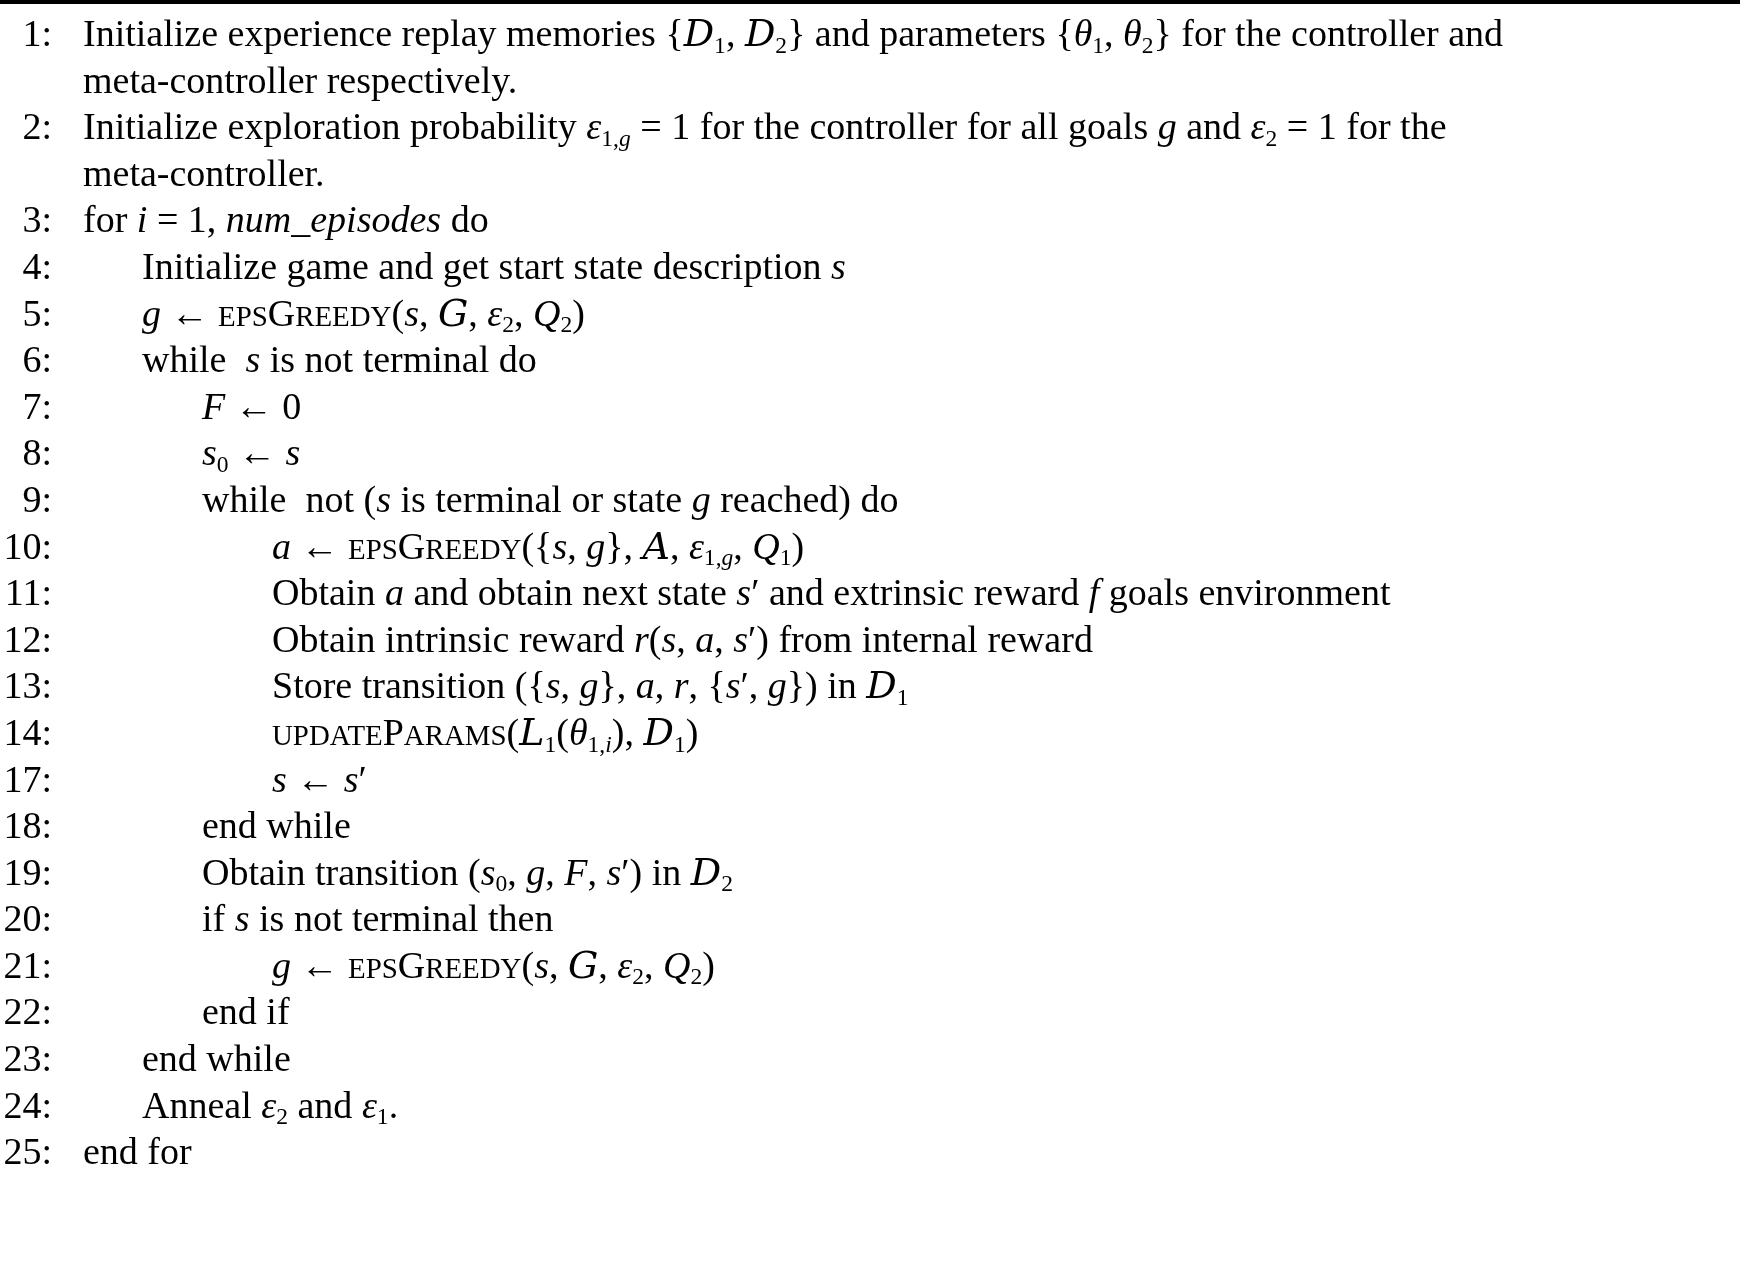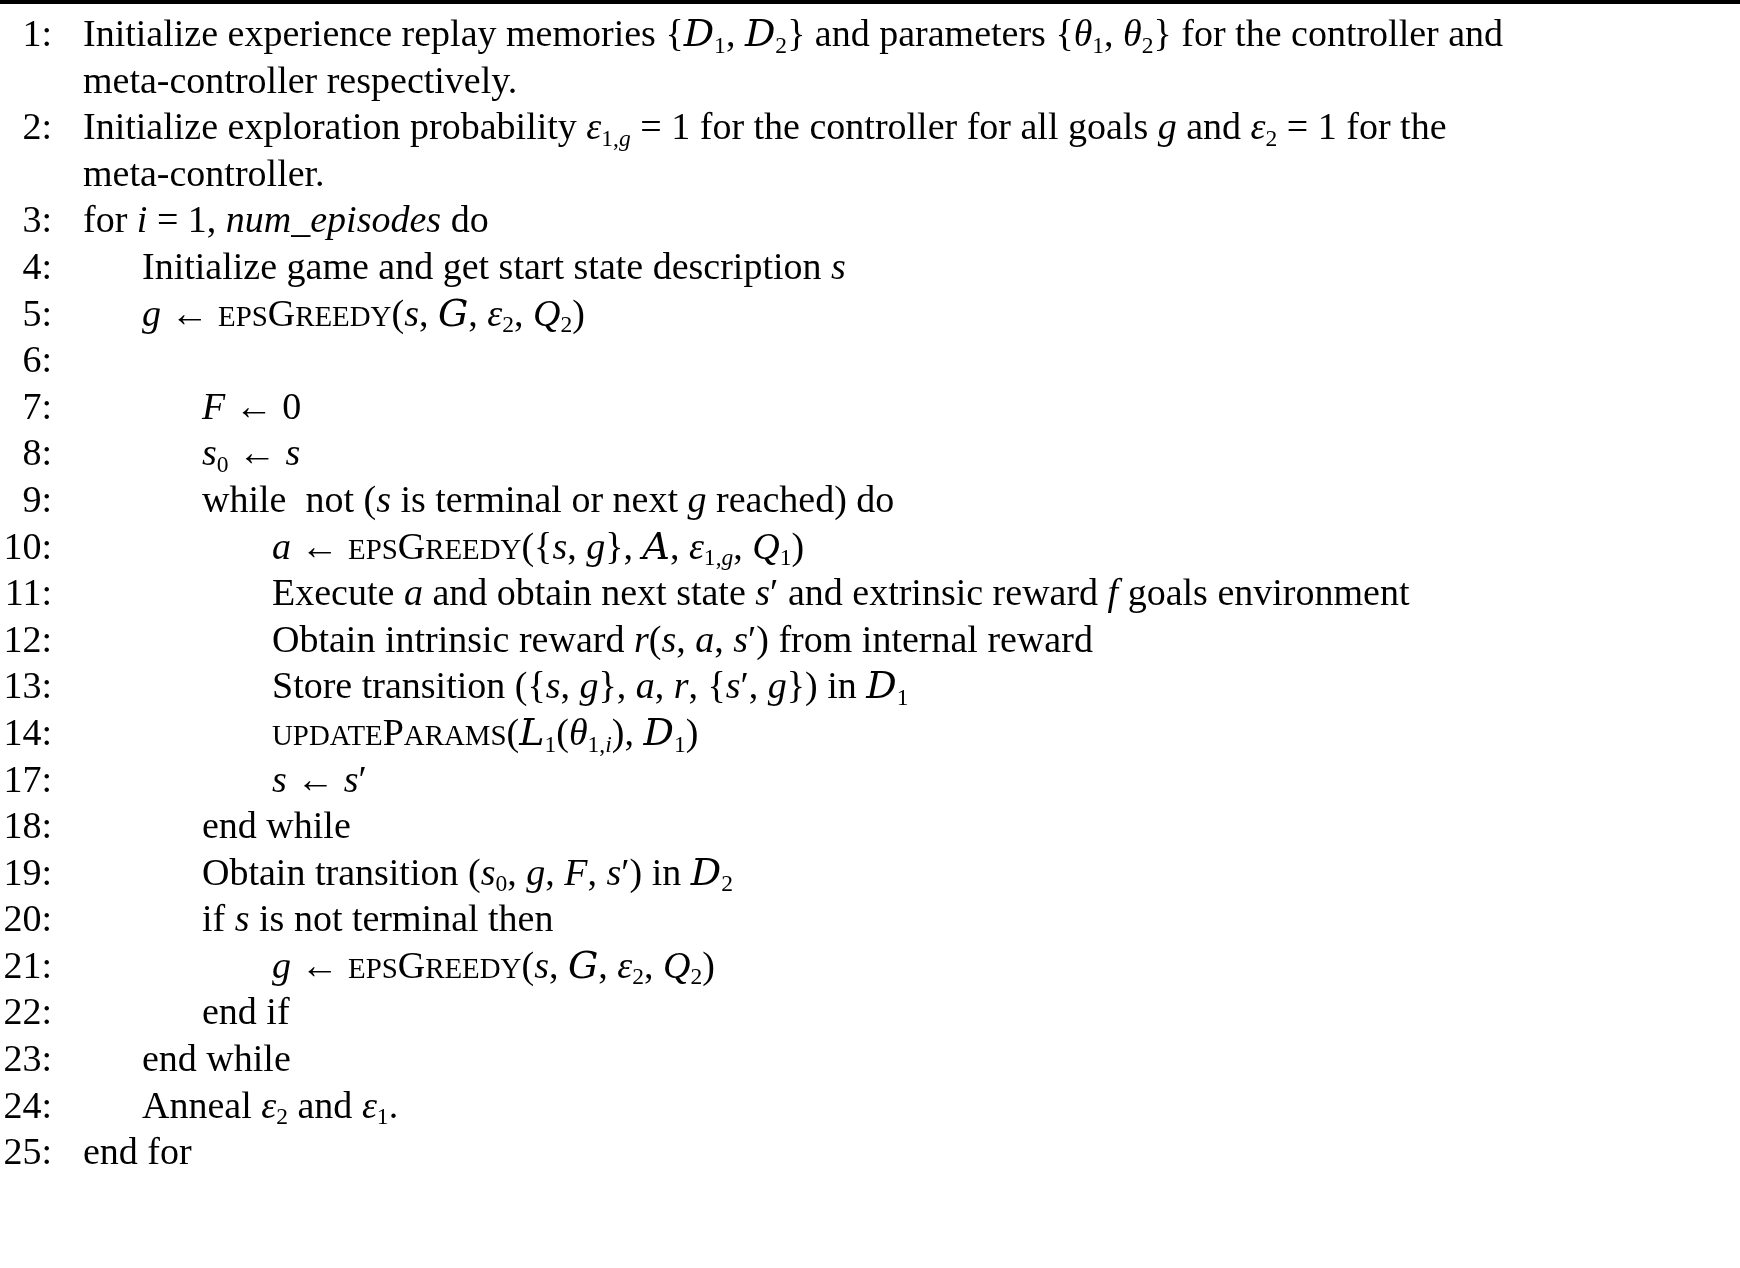--- a/index.html
+++ b/index.html
@@ -55,40 +55,41 @@
       <div class="row">
         <span class="num">4:</span>
         <span class="content ind1"><span class="">Initialize game and get start state description </span><span class="i">s</span></span>
       </div>
       <div class="row">
         <span class="num">5:</span>
         <span class="content ind1"><span class="i">g</span><span class=""> ← </span><span class="sc">EPS</span><span class="">G</span><span class="sc">REEDY</span><span class="">(</span><span class="i">s</span><span class="">, </span><span class="cal">G</span><span class="">, </span><span class="i">ε</span><sub class="sub">2</sub><span class="">, </span><span class="i">Q</span><sub class="sub">2</sub><span class="">)</span></span>
       </div>
       <div class="row">
         <span class="num">6:</span>
+        <span class="content ind1"><span class="b">while </span><span class=""> </span><span class="i">s</span><span class=""> is </span><span class="b">not</span><span class=""> terminal </span><span class="b">do</span></span>
       </div>
       <div class="row">
         <span class="num">7:</span>
         <span class="content ind2"><span class="i">F</span><span class=""> ← 0</span></span>
       </div>
       <div class="row">
         <span class="num">8:</span>
         <span class="content ind2"><span class="i">s</span><sub class="sub">0</sub><span class=""> ← </span><span class="i">s</span></span>
       </div>
       <div class="row">
         <span class="num">9:</span>
-        <span class="content ind2"><span class="b">while </span><span class=""> </span><span class="b">not</span><span class=""> (</span><span class="i">s</span><span class=""> is terminal </span><span class="b">or</span><span class=""> next </span><span class="i">g</span><span class=""> reached) </span><span class="b">do</span></span>
+        <span class="content ind2"><span class="b">while </span><span class=""> </span><span class="b">not</span><span class=""> (</span><span class="i">s</span><span class=""> is terminal </span><span class="b">or</span><span class=""> state </span><span class="i">g</span><span class=""> reached) </span><span class="b">do</span></span>
       </div>
       <div class="row">
         <span class="num">10:</span>
         <span class="content ind3"><span class="i">a</span><span class=""> ← </span><span class="sc">EPS</span><span class="">G</span><span class="sc">REEDY</span><span class="">({</span><span class="i">s</span><span class="">, </span><span class="i">g</span><span class="">}, </span><span class="cal">A</span><span class="">, </span><span class="i">ε</span><sub class="sub">1,</sub><sub class="sub i">g</sub><span class="">, </span><span class="i">Q</span><sub class="sub">1</sub><span class="">)</span></span>
       </div>
       <div class="row">
         <span class="num">11:</span>
-        <span class="content ind3"><span class="">Execute </span><span class="i">a</span><span class=""> and obtain next state </span><span class="i">s</span><span class="">′</span><span class=""> and extrinsic reward </span><span class="i">f</span><span class=""> goals environment</span></span>
+        <span class="content ind3"><span class="">Obtain </span><span class="i">a</span><span class=""> and obtain next state </span><span class="i">s</span><span class="">′</span><span class=""> and extrinsic reward </span><span class="i">f</span><span class=""> goals environment</span></span>
       </div>
       <div class="row">
         <span class="num">12:</span>
         <span class="content ind3"><span class="">Obtain intrinsic reward </span><span class="i">r</span><span class="">(</span><span class="i">s</span><span class="">, </span><span class="i">a</span><span class="">, </span><span class="i">s</span><span class="">′</span><span class="">) from internal reward</span></span>
       </div>
       <div class="row">
         <span class="num">13:</span>
         <span class="content ind3"><span class="">Store transition ({</span><span class="i">s</span><span class="">, </span><span class="i">g</span><span class="">}, </span><span class="i">a</span><span class="">, </span><span class="i">r</span><span class="">, {</span><span class="i">s</span><span class="">′</span><span class="">, </span><span class="i">g</span><span class="">}) in </span><span class="cal">D</span><sub class="sub">1</sub></span>
       </div>
       <div class="row">

